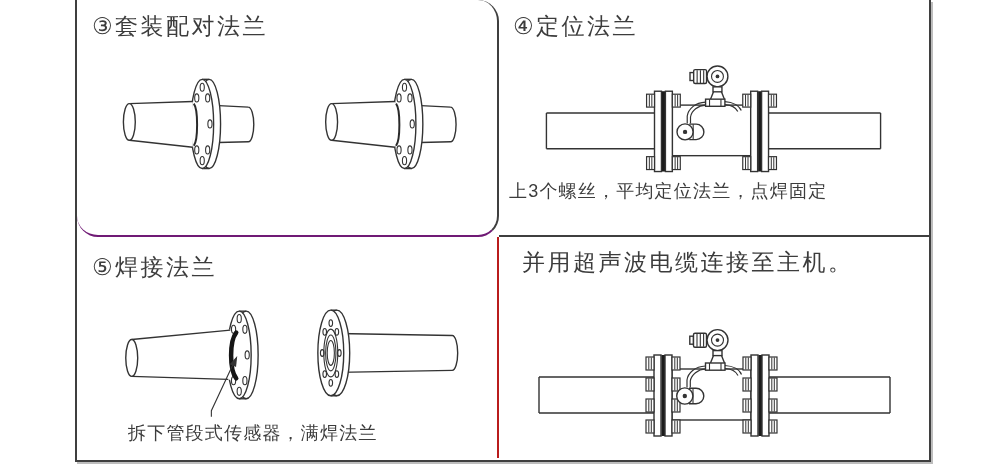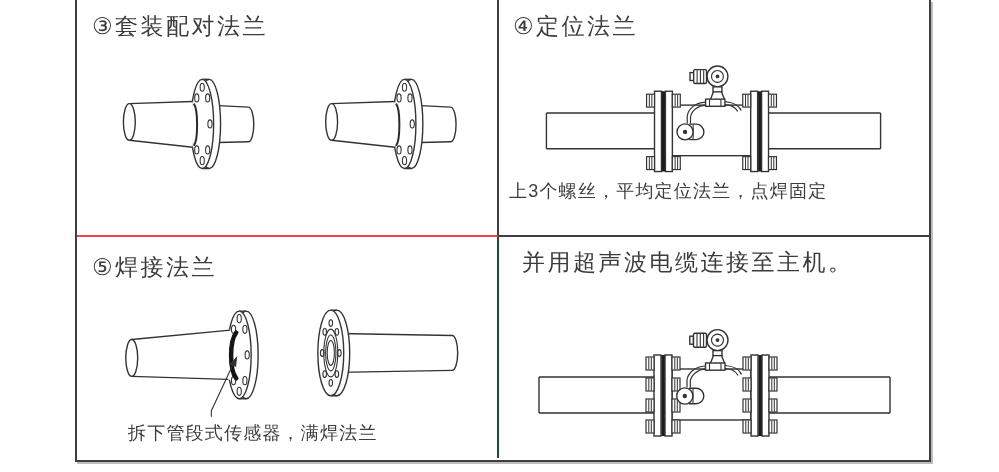--- a/index.html
+++ b/index.html
@@ -2,23 +2,23 @@
 <html><head>
 <meta charset="utf-8">
 <style>
   html,body{margin:0;padding:0;background:#fff;}
   body{width:999px;height:472px;position:relative;overflow:hidden;
        font-family:"Liberation Sans","DejaVu Sans",sans-serif;color:#3c3c3c;}
   .sheet{position:absolute;left:75px;top:0;width:856px;height:462px;box-sizing:border-box;
          border:2px solid #3f3f3f;border-top:none;box-shadow:2px 2px 0 #bdbdbd;
          display:grid;grid-template-columns:422px 430px;grid-template-rows:237px 221px;background:#fff;}
   .panel{position:relative;}
-  .p-tl{border-right:2px solid #3f3f3f;border-bottom:2px solid #ef4444;}
+  .p-tl{border-right:2px solid #3f3f3f;border-bottom:2px solid #701a75;border-radius:21px;}
   .p-tr{border-bottom:2px solid #3f3f3f;padding-left:12px;}
-  .p-bl{border-right:2px solid #14532d;}
+  .p-bl{border-right:2px solid #b91c1c;}
   .title{position:absolute;margin:0;font-size:23px;font-weight:400;letter-spacing:2.5px;
          white-space:nowrap;color:#3c3c3c;}
   .p3t{left:15px;top:11px;}
   .p4t{left:14px;top:11px;}
   .p5t{left:15px;top:15px;}
   .p6t{left:13px;top:8px;line-height:35.5px;}
   .p6t .l2{display:block;margin-left:10px;}
   .caption{position:absolute;font-size:18px;letter-spacing:1.2px;white-space:nowrap;color:#3c3c3c;}
   .cap4{left:10px;top:179px;width:380px;}
   .cap5{left:51px;top:184px;}

